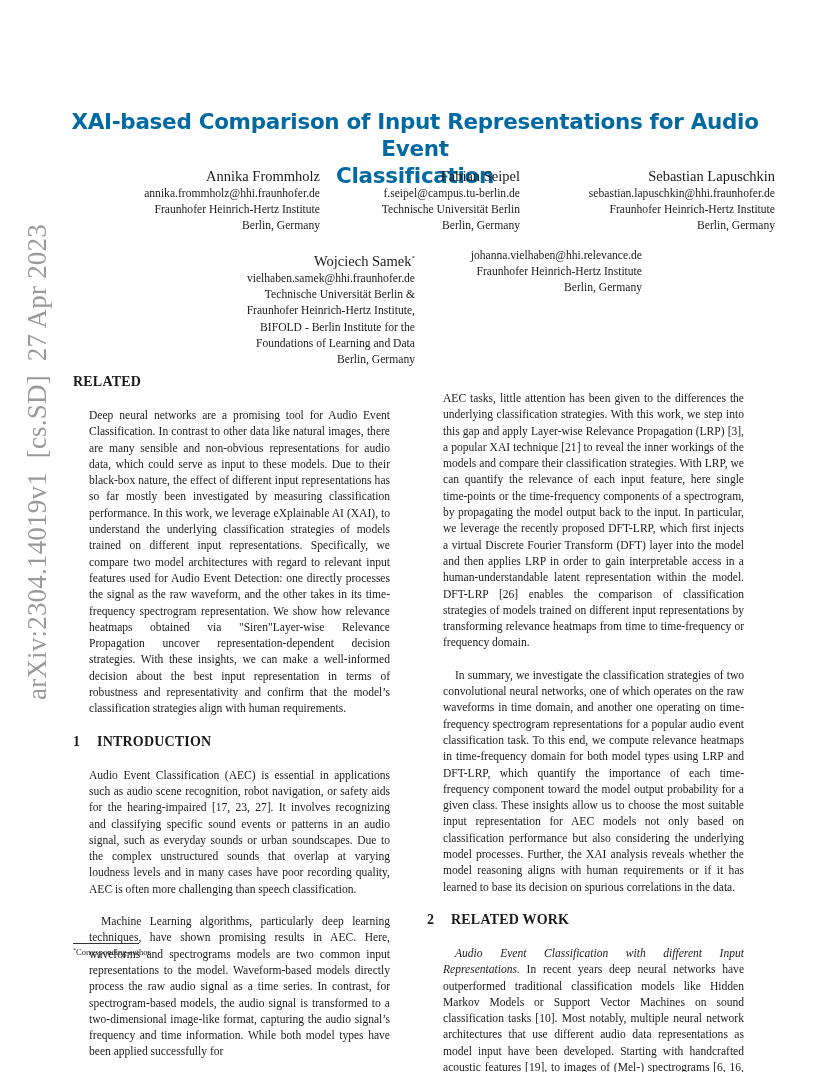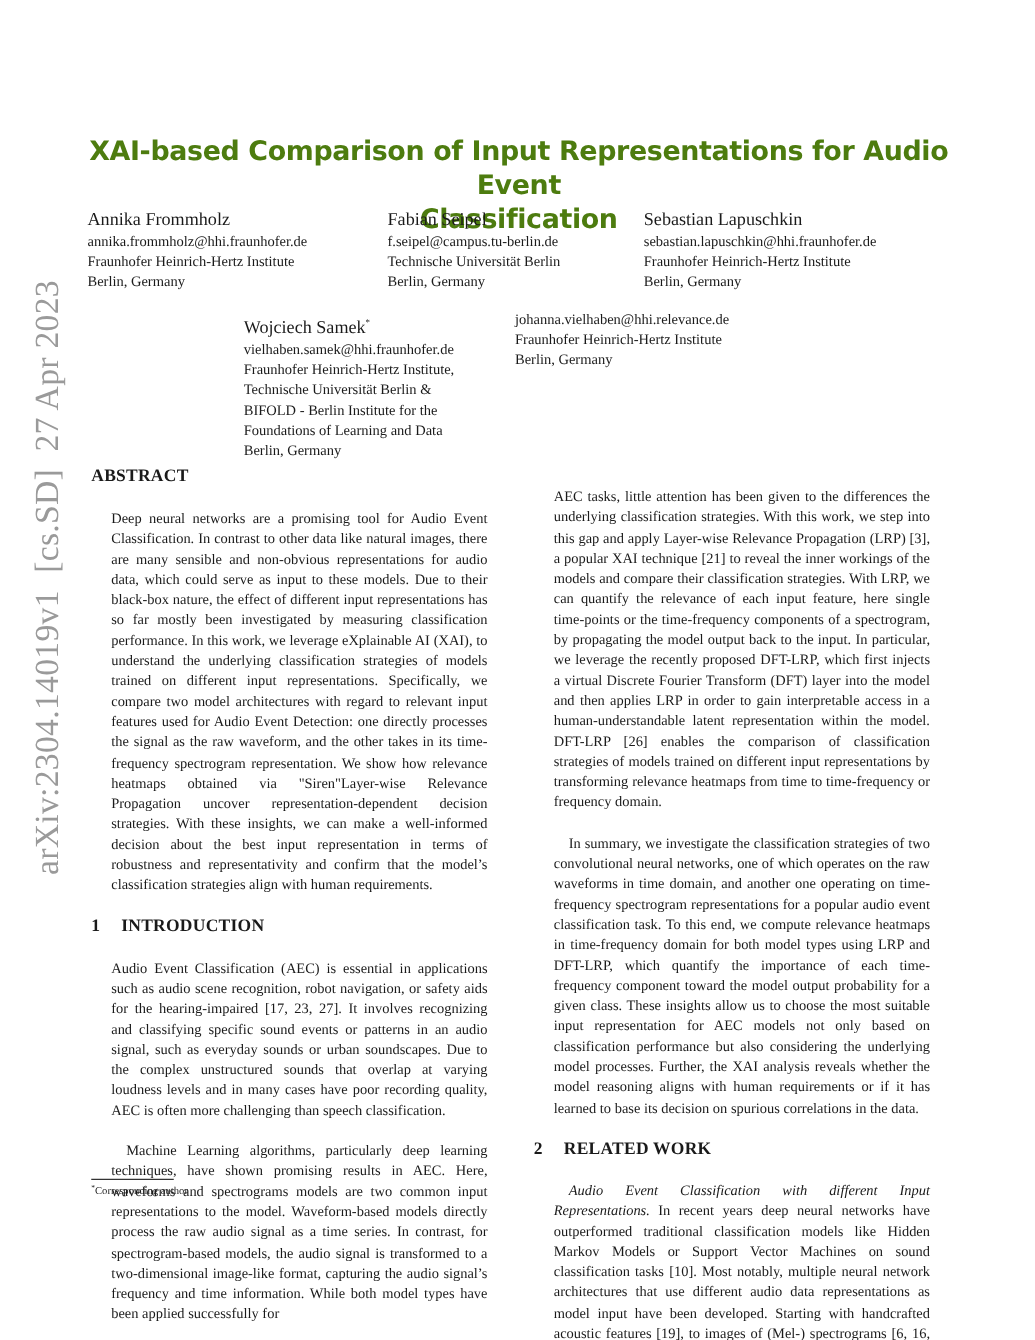--- a/index.html
+++ b/index.html
@@ -8,25 +8,25 @@
   #arxiv-stamp {
     position: absolute; left: 22px; top: 700px;
     transform-origin: 0 0; transform: rotate(-90deg);
     font-family: "Liberation Serif", serif; font-size: 27px; color: #9a9a9a;
     white-space: pre; letter-spacing: 0.2px;
   }
 
   #title {
     position: absolute; left: 60px; width: 710px; top: 108px;
     text-align: center; font-family: "DejaVu Sans", sans-serif; font-weight: bold;
-    font-size: 21.5px; line-height: 27px; letter-spacing: -0.3px; color: #4d7c0f;
+    font-size: 21.5px; line-height: 27px; letter-spacing: -0.3px; color: #0369a1;
   }
 
   .author {
-    position: absolute; text-align: left;
+    position: absolute; text-align: right;
     font-family: "Liberation Serif", serif; font-size: 11.6px; line-height: 16.2px; color: #1a1a1a;
   }
   .author .name { font-size: 14.5px; line-height: 20px; display: block; }
   .author .line { display: block; white-space: nowrap; }
   .author sup { font-size: 7px; vertical-align: 6px; }
 
   .col {
     position: absolute; width: 333px;
     font-family: "Liberation Serif", serif; font-size: 11.55px; line-height: 16.3px;
     text-align: justify; color: #1a1a1a;
@@ -69,34 +69,34 @@
 <div class="author" style="left:515px; width:260px; top:166px;">
   <span class="name">Sebastian Lapuschkin</span>
   <span class="line">sebastian.lapuschkin@hhi.fraunhofer.de</span>
   <span class="line">Fraunhofer Heinrich-Hertz Institute</span>
   <span class="line">Berlin, Germany</span>
 </div>
 
 <div class="author" style="left:195px; width:220px; top:248px;">
   <span class="name"><span>Wojciech Samek</span><sup>*</sup></span>
   <span class="line">vielhaben.samek@hhi.fraunhofer.de</span>
+  <span class="line">Technische Universität Berlin &amp;</span>
   <span class="line">Fraunhofer Heinrich-Hertz Institute,</span>
-  <span class="line">Technische Universität Berlin &amp;</span>
   <span class="line">BIFOLD - Berlin Institute for the</span>
   <span class="line">Foundations of Learning and Data</span>
   <span class="line">Berlin, Germany</span>
 </div>
 <div class="author" style="left:412px; width:230px; top:248px;">
   <span class="line">johanna.vielhaben@hhi.relevance.de</span>
   <span class="line">Fraunhofer Heinrich-Hertz Institute</span>
   <span class="line">Berlin, Germany</span>
 </div>
 
 <div class="col" style="left:73px; top:373px;">
-  <h2 class="sec-head">ABSTRACT</h2>
+  <h2 class="sec-head">RELATED</h2>
   <p>Deep neural networks are a promising tool for Audio Event Classification. In contrast to other data like natural images, there are many sensible and non-obvious representations for audio data, which could serve as input to these models. Due to their black-box nature, the effect of different input representations has so far mostly been investigated by measuring classification performance. In this work, we leverage eXplainable AI (XAI), to understand the underlying classification strategies of models trained on different input representations. Specifically, we compare two model architectures with regard to relevant input features used for Audio Event Detection: one directly processes the signal as the raw waveform, and the other takes in its time-frequency spectrogram representation. We show how relevance heatmaps obtained via "Siren"Layer-wise Relevance Propagation uncover representation-dependent decision strategies. With these insights, we can make a well-informed decision about the best input representation in terms of robustness and representativity and confirm that the model’s classification strategies align with human requirements.</p>
 
   <h2 class="sec-head" style="margin-top:12px;">
     <span class="num">1</span><span>INTRODUCTION</span>
   </h2>
   <p>Audio Event Classification (AEC) is essential in applications such as audio scene recognition, robot navigation, or safety aids for the hearing-impaired [17, 23, 27]. It involves recognizing and classifying specific sound events or patterns in an audio signal, such as everyday sounds or urban soundscapes. Due to the complex unstructured sounds that overlap at varying loudness levels and in many cases have poor recording quality, AEC is often more challenging than speech classification.</p>
   <p class="indent">Machine Learning algorithms, particularly deep learning techniques, have shown promising results in AEC. Here, waveforms and spectrograms models are two common input representations to the model. Waveform-based models directly process the raw audio signal as a time series. In contrast, for spectrogram-based models, the audio signal is transformed to a two-dimensional image-like format, capturing the audio signal’s frequency and time information. While both model types have been applied successfully for</p>
 </div>
 
 <div id="footnote-rule"></div>

